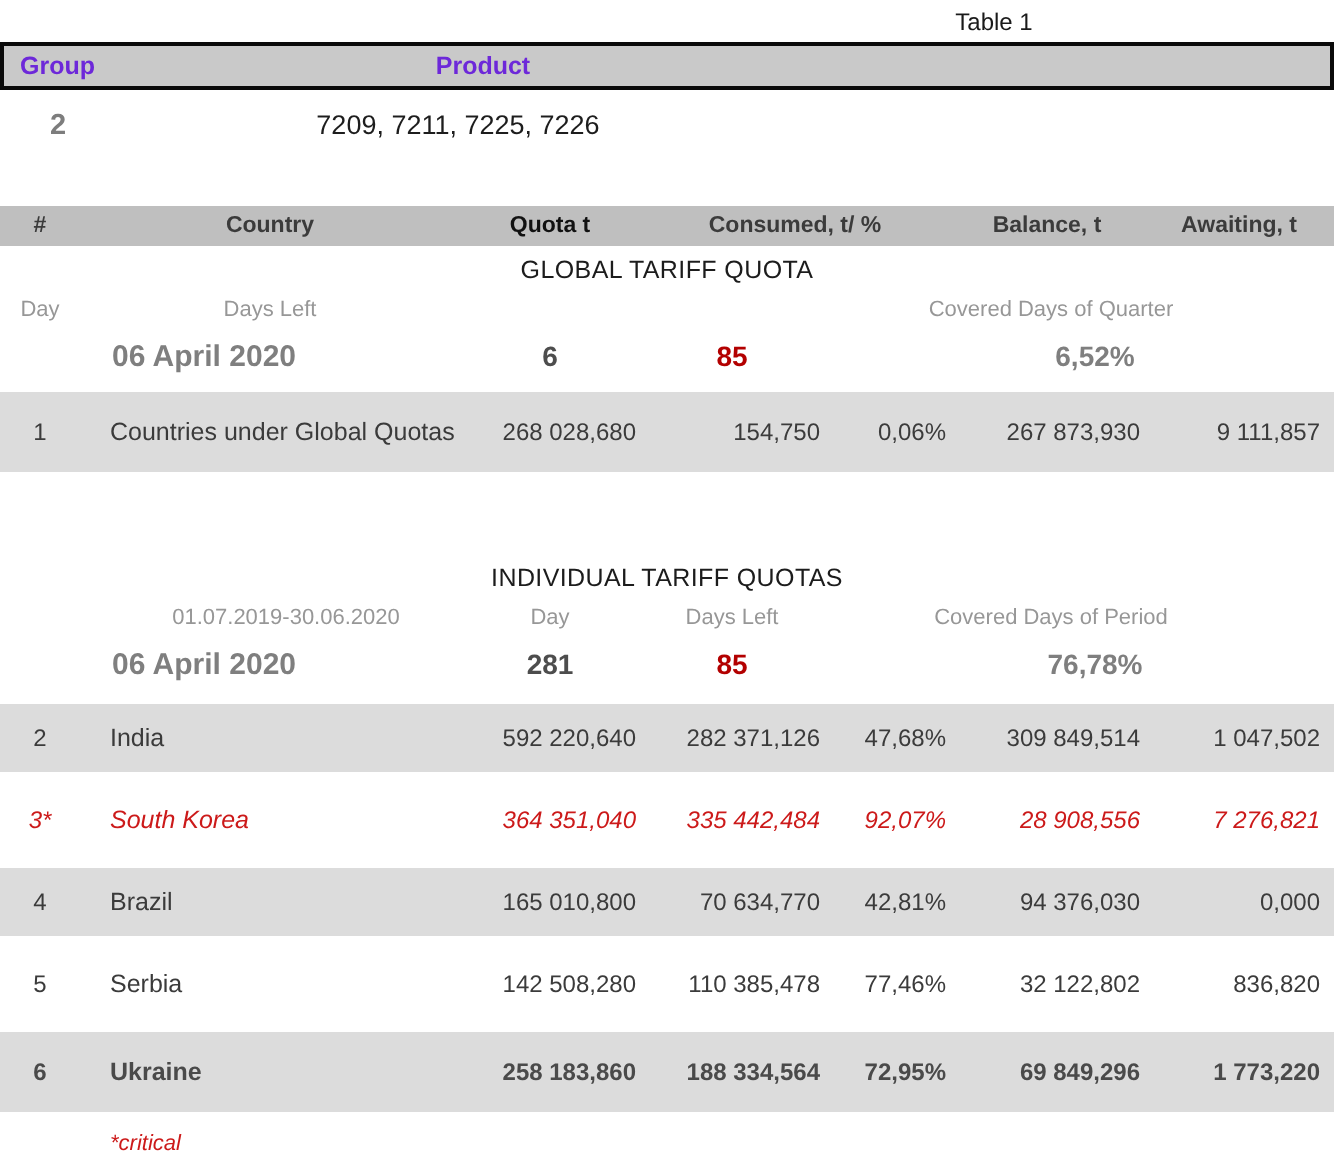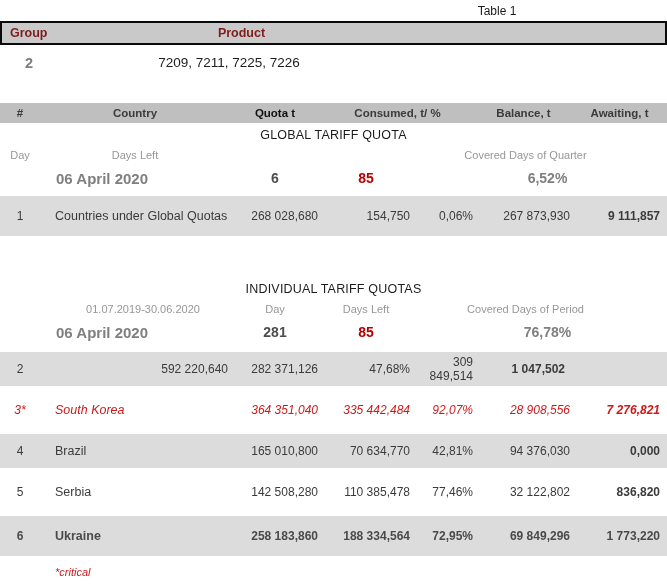--- a/index.html
+++ b/index.html
@@ -8,21 +8,21 @@
   .page { position: relative; width: 667px; height: 584px; background: #fff; overflow: hidden; }
 
   
   .caption { position: absolute; top: 4px; left: 397px; width: 200px; text-align: center;
              font-size: 12px; color: #1a1a1a; }
 
   
   .top-table { position: absolute; top: 21px; left: 0; width: 667px; height: 24px;
                background: var(--hdr1-bg, #c9c9c9); border: 2px solid #0a0a0a;
                display: grid; grid-template-columns: 56px 367px 1fr; align-items: center;
-               font-size: 12.5px; font-weight: 700; color: #7f1d1d; }
+               font-size: 12.5px; font-weight: 700; color: #6d28d9; }
   .top-table .tt-group { padding-left: 8px; }
   .top-table .tt-product { text-align: center; }
   .top-table .tt-cn { text-align: center; padding-right: 25px; }
 
   .product-row { position: absolute; top: 55px; left: 0; width: 667px;
                  display: grid; grid-template-columns: 58px 367px 242px; align-items: start;
                  font-size: 13.5px; color: #1d1d1d; }
   .product-row .pr-group { text-align: center; font-weight: 700; font-size: 14.5px; color: #7d7d7d; }
   .product-row .pr-cn { text-align: center; padding-right: 25px; }
 
@@ -55,21 +55,21 @@
   .data-row.gray { background: var(--stripe, #dcdcdc); }
   .data-row.tall { height: 40px; margin-top: 4px; }
   .data-row.gap { margin-top: 7px; }
   .data-row.first-ind { margin-top: 6px; }
   .data-row.big { height: 40px; }
   .data-row.red { color: var(--red-row, #cc1a1a); font-style: italic; }
   .data-row.bold { font-weight: 700; color: #4a4a4a; }
   .r-num { text-align: center; }
   .r-country { padding-left: 15px; font-size: 12.5px; line-height: 15px; }
   .r-quota, .r-consumed, .r-pct, .r-balance { text-align: right; padding-right: 2px; }
-  .r-awaiting { text-align: right; padding-right: 7px; font-weight: bold; }
+  .r-awaiting { text-align: right; padding-right: 7px; }
 
   .footnote { margin-top: 10px; padding-left: 55px; font-size: 11px; font-style: italic;
               color: var(--red-row, #cc1a1a); }
 </style>
 </head>
 <body>
 
 <div class="page">
 
   <div class="caption">Table 1</div>
@@ -134,20 +134,21 @@
     <div class="grid values-row">
       <div class="vr-date">06 April 2020</div>
       <div class="vr-day">281</div>
       <div class="vr-left">85</div>
       <div class="vr-cov">76,78%</div>
     </div>
 
     <div id="individual-rows">
         <div class="grid data-row gray first-ind">
     <div class="r-num">2</div>
+    <div class="r-country">India</div>
     <div class="r-quota">592 220,640</div>
     <div class="r-consumed">282 371,126</div>
     <div class="r-pct">47,68%</div>
     <div class="r-balance">309 849,514</div>
     <div class="r-awaiting">1 047,502</div>
   </div>
         <div class="grid data-row red gap">
     <div class="r-num">3*</div>
     <div class="r-country">South Korea</div>
     <div class="r-quota">364 351,040</div>

